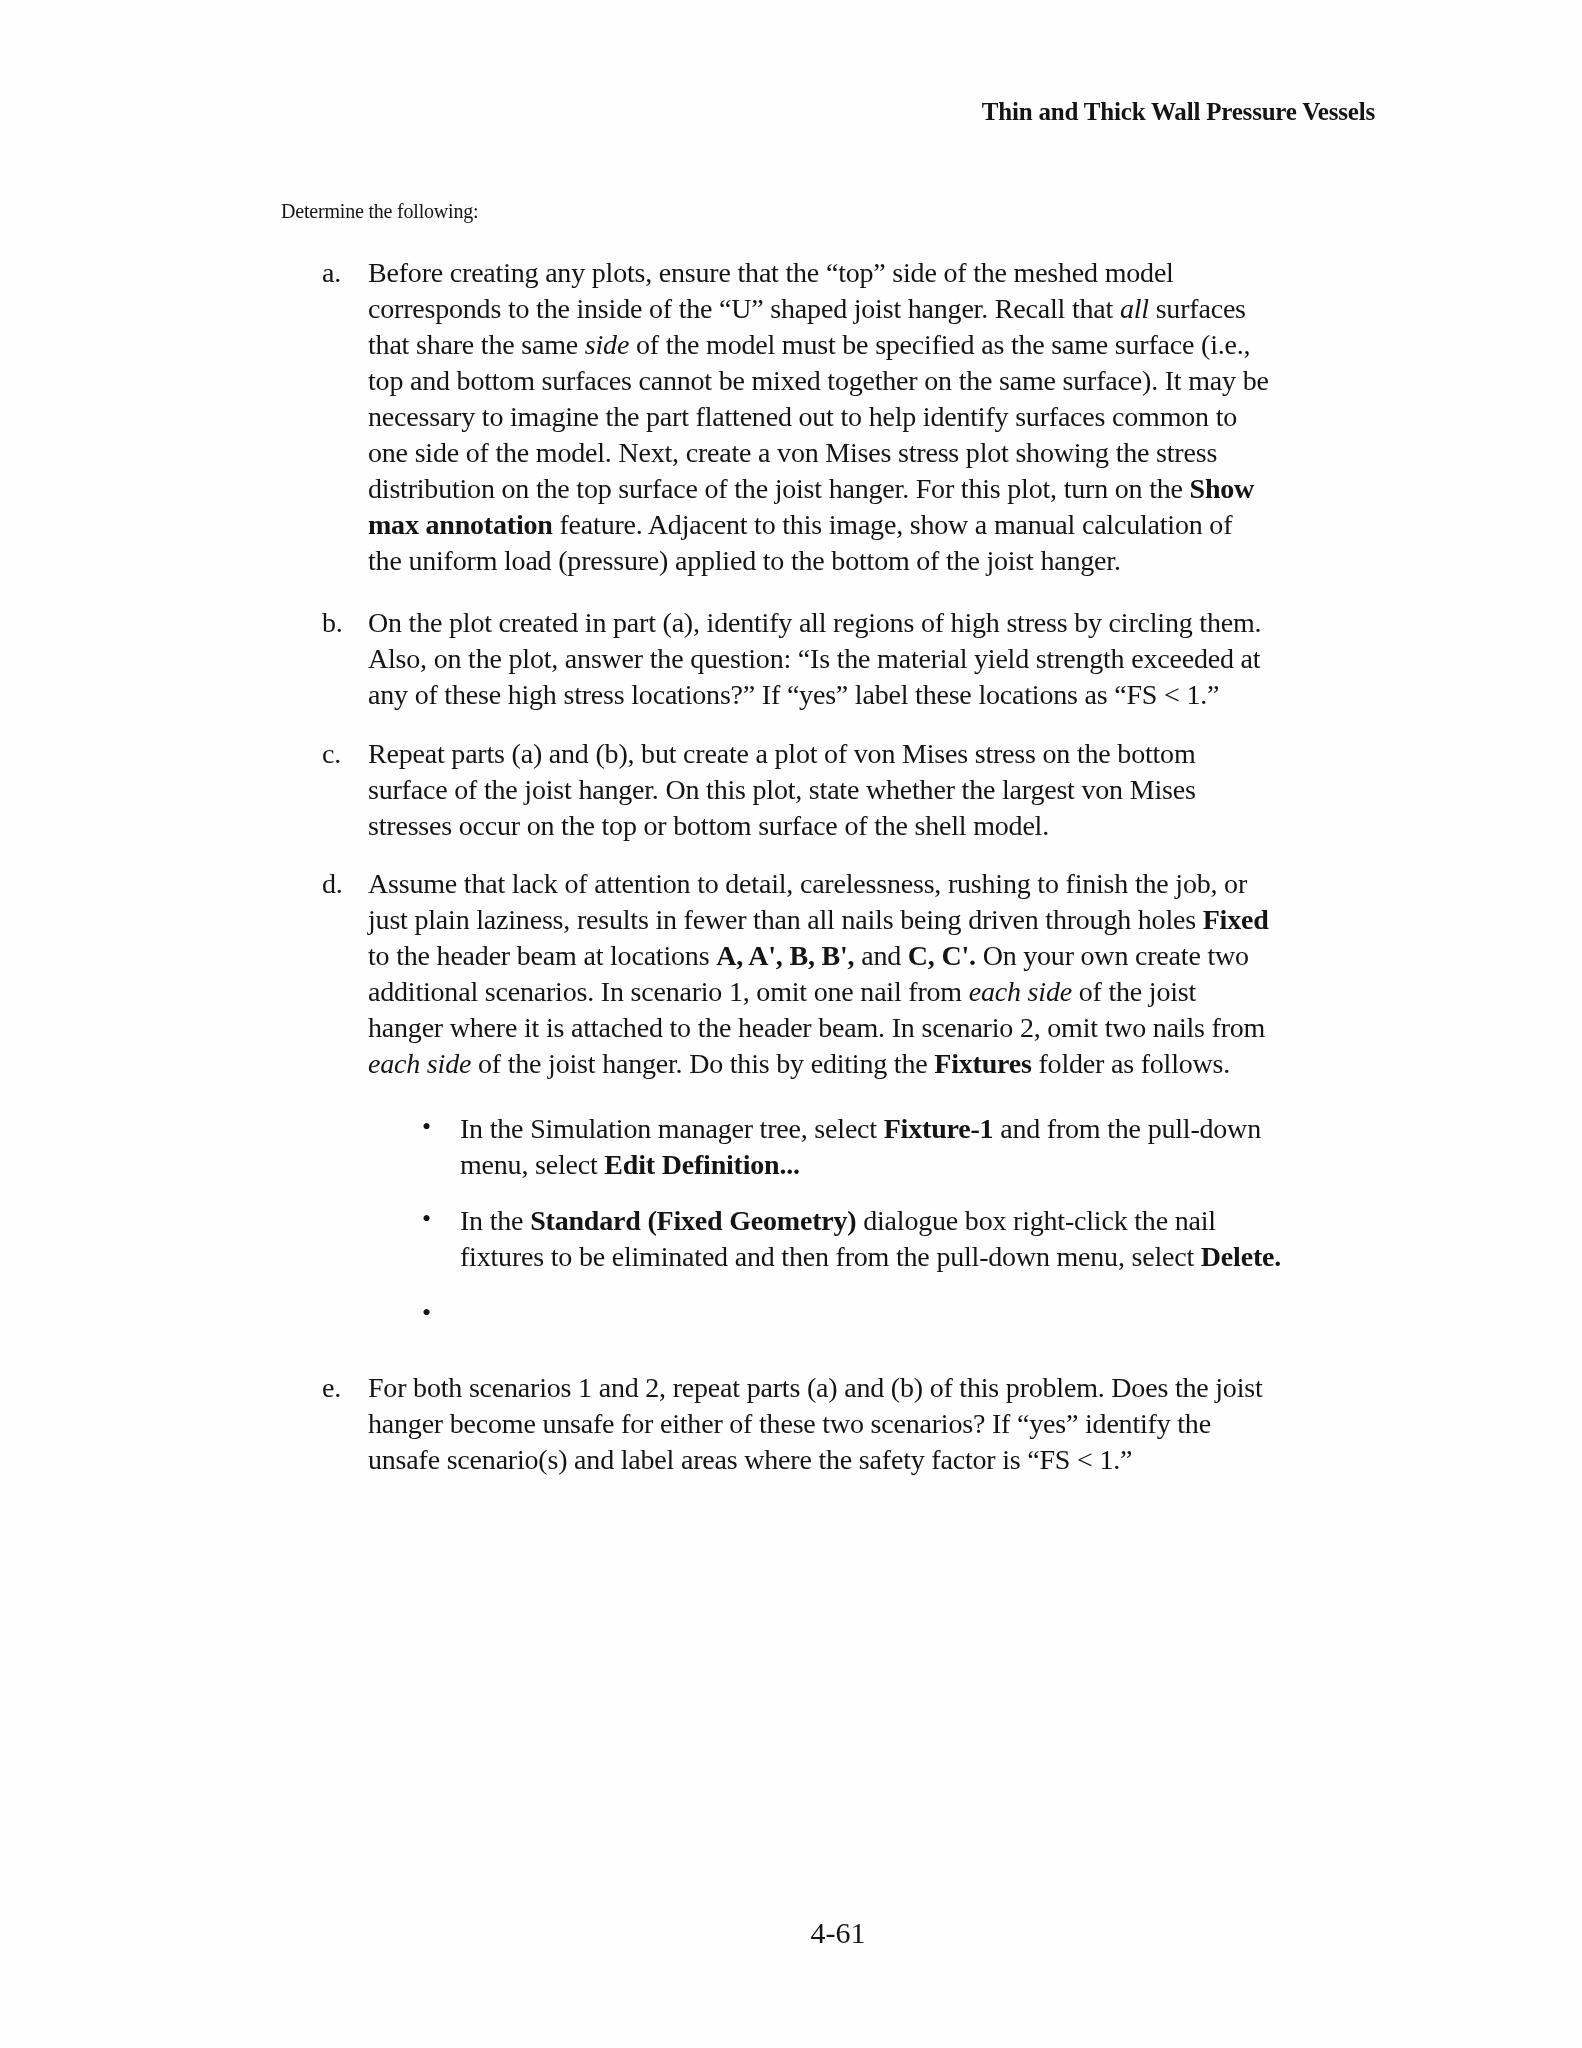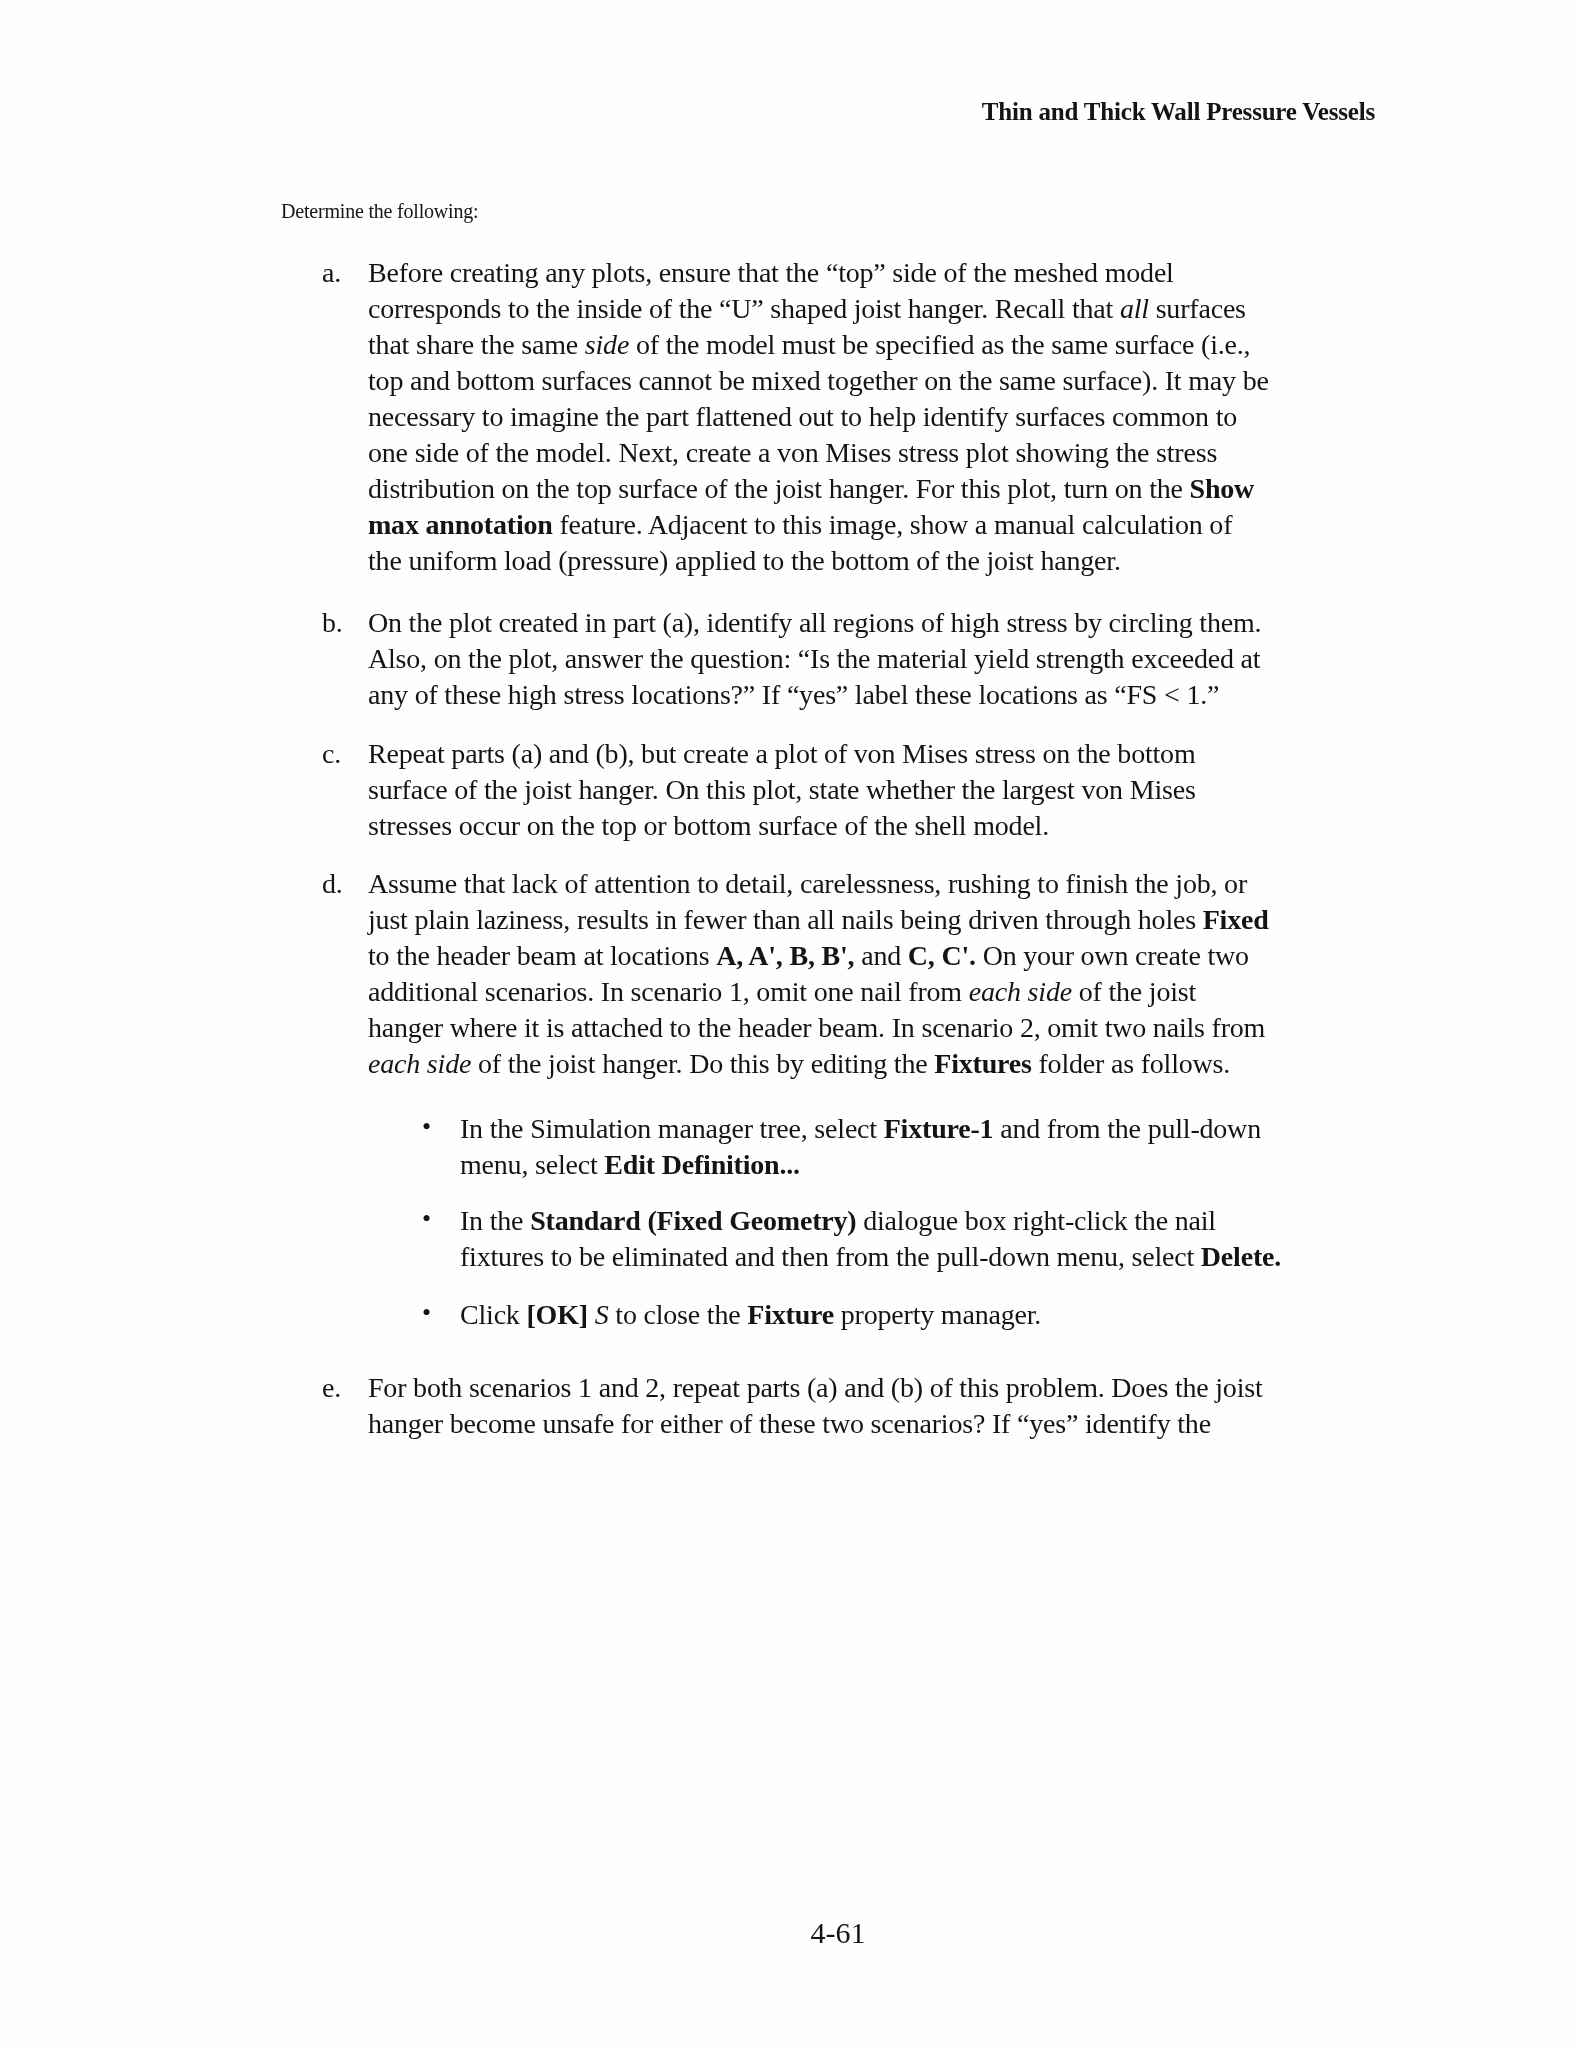--- a/index.html
+++ b/index.html
@@ -116,23 +116,22 @@
     <span class="body"><span class="seg">In the Simulation manager tree, select </span><span class="seg seg-b">Fixture-1</span><span class="seg"> and from the pull-down</span><br><span class="seg">menu, select </span><span class="seg seg-b">Edit Definition...</span></span>
   </div>
 
   <div class="bullet bullet-2">
     <span class="marker">•</span>
     <span class="body"><span class="seg">In the </span><span class="seg seg-b">Standard (Fixed Geometry)</span><span class="seg"> dialogue box right-click the nail</span><br><span class="seg">fixtures to be eliminated and then from the pull-down menu, select </span><span class="seg seg-b">Delete.</span></span>
   </div>
 
   <div class="bullet bullet-3">
     <span class="marker">•</span>
-    <span class="body"><span class="seg">Click </span><span class="seg seg-b">[OK]</span><span class="seg"> </span><span class="seg seg-i">S</span><span class="seg"> to close the </span><span class="seg seg-b">Fixture</span><span class="seg"> property manager.</span></span>
   </div>
 
   <div class="li item-e">
     <span class="marker">e.</span>
-    <span class="body"><span class="seg">For both scenarios 1 and 2, repeat parts (a) and (b) of this problem. Does the joist</span><br><span class="seg">hanger become unsafe for either of these two scenarios? If “yes” identify the</span><br></span>
+    <span class="body"><span class="seg">For both scenarios 1 and 2, repeat parts (a) and (b) of this problem. Does the joist</span><br><span class="seg">hanger become unsafe for either of these two scenarios? If “yes” identify the</span><br><span class="seg">unsafe scenario(s) and label areas where the safety factor is “FS &lt; 1.”</span></span>
   </div>
 
   <div class="pagenum">4-61</div>
 
 </div>
 
 </body></html>

